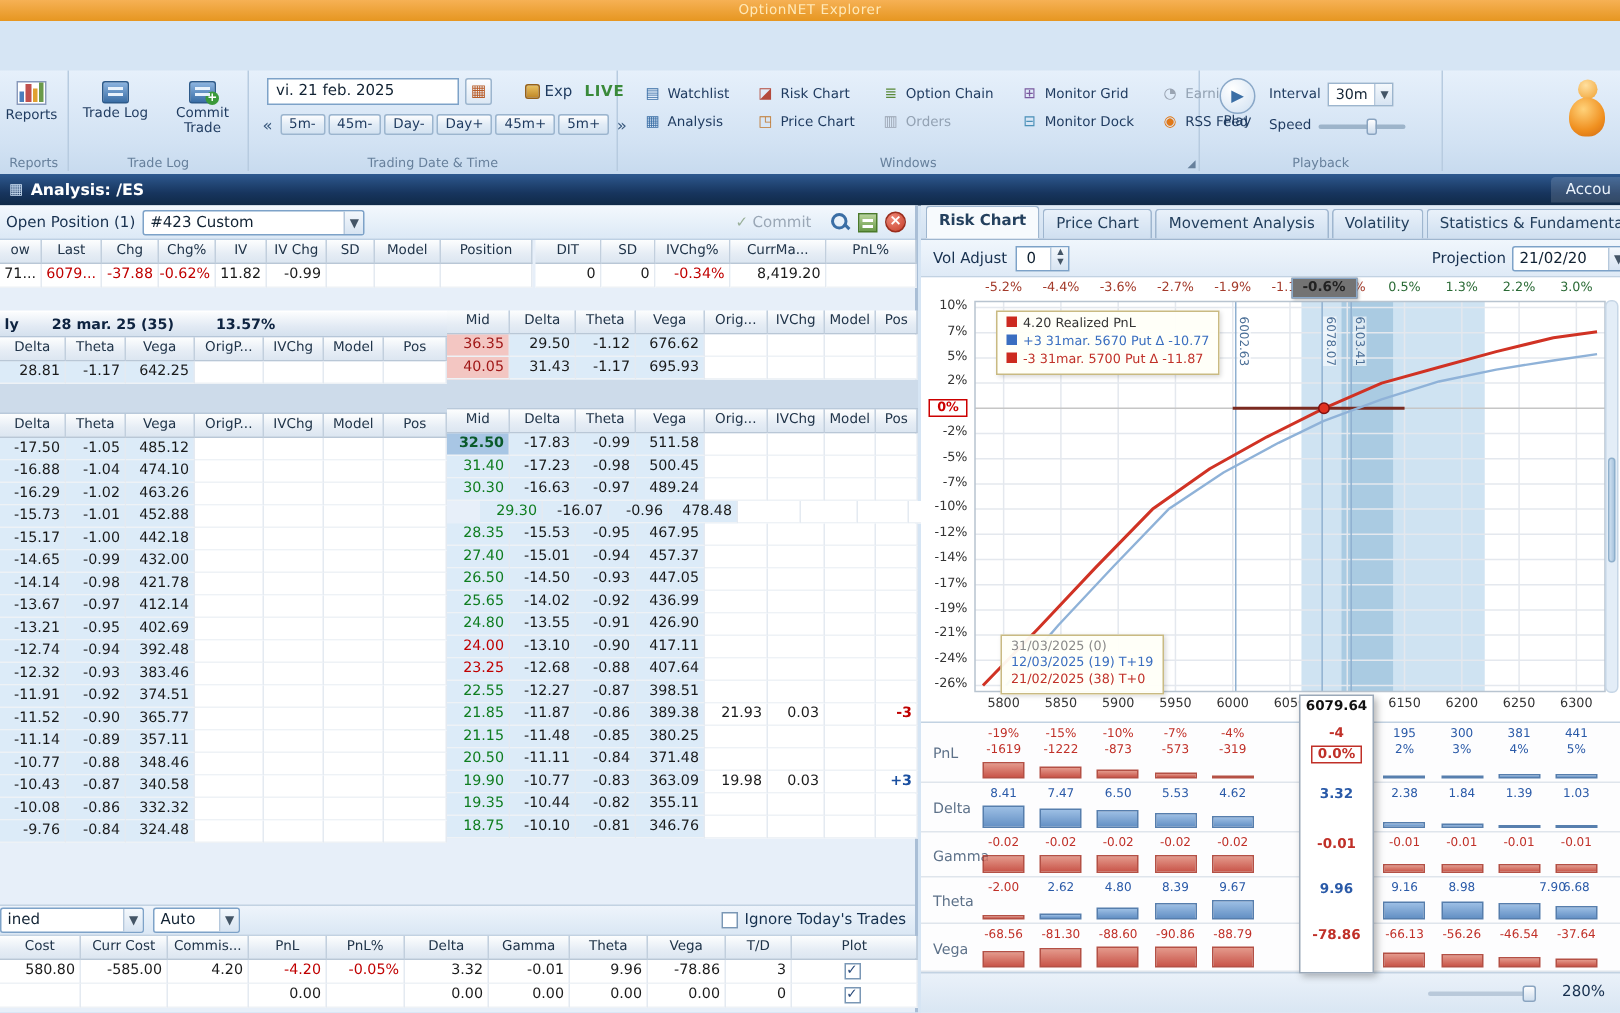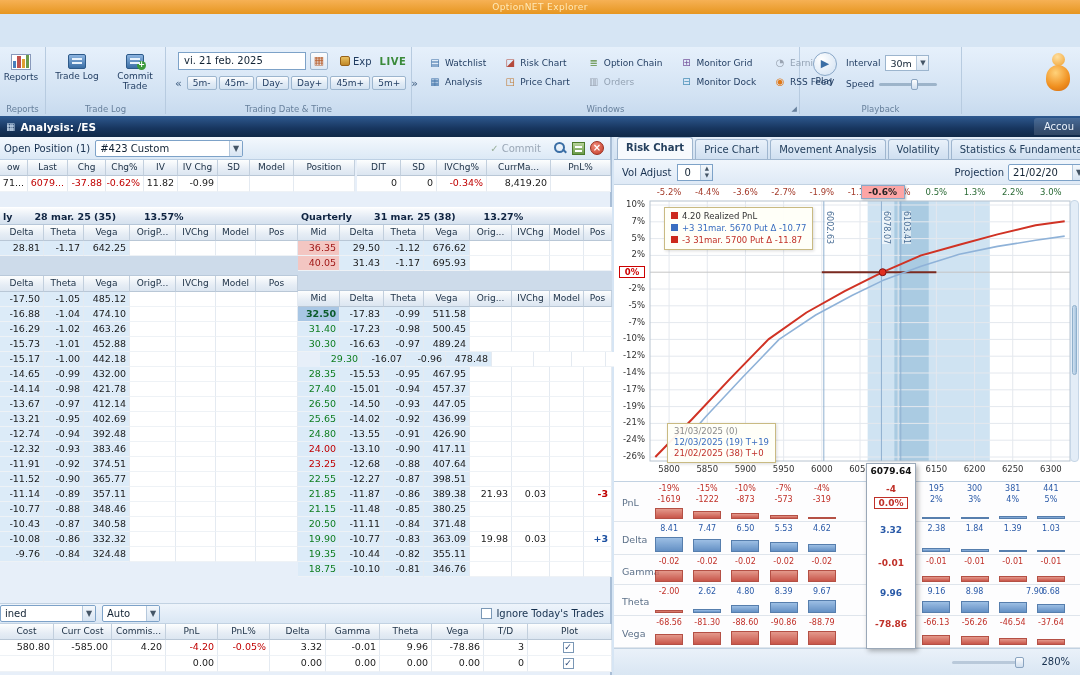--- a/index.html
+++ b/index.html
@@ -18,21 +18,21 @@
 .rg-label{position:absolute;bottom:0;left:0;right:0;text-align:center;font-size:8.5px;color:#67809c;white-space:nowrap;overflow:hidden}
 .bigbtn{position:absolute;top:4px;width:54px;text-align:center;font-size:9px;color:#1e3a5f;padding:1px;border:1px solid transparent;border-radius:3px}
 .ico-report{width:20px;height:16px;margin:1px auto 2px;background:#fff;border:1px solid #8899bb;display:flex;align-items:flex-end;gap:1px;padding:1px}
 .ico-report i{display:block;width:4px}
 .ico-book{width:18px;height:15px;margin:1px auto 2px;border-radius:2px;background:linear-gradient(#8cb4e0,#3a6ea5);border:1px solid #2d5a8a;position:relative}
 .ico-book::after{content:"";position:absolute;left:3px;top:3px;right:3px;height:2px;background:#e8f2fc;box-shadow:0 4px 0 #e8f2fc}
 .ico-plus{position:absolute;right:-3px;bottom:-2px;width:9px;height:9px;border-radius:5px;background:#3a9a3a;color:#fff;font-size:8px;line-height:8px;text-align:center;font-weight:bold}
 #dt-row1{position:absolute;left:12px;top:5px;display:flex;align-items:center;gap:4px}
 #date-input{width:128px;height:18px;background:#fff;border:1px solid #7da2c8;font-size:10px;line-height:16px;padding-left:5px;color:#123;white-space:nowrap}
 .cal-btn{width:18px;height:18px;background:linear-gradient(#fdfdfe,#dce8f4);border:1px solid #9cb5ce;border-radius:2px;text-align:center;line-height:16px;color:#b85c28;font-size:11px}
-.exp{display:flex;align-items:center;gap:3px;color:#1e3a5f;font-size:10px;margin-left:8px}
+.exp{display:flex;align-items:center;gap:3px;color:#1e3a5f;font-size:10px;margin-left:18px}
 .exp .xic{width:10px;height:10px;background:linear-gradient(#e8c060,#c08828);border:1px solid #96611a;border-radius:2px}
 .live{font-weight:bold;color:#3a8a3a;font-size:10px;letter-spacing:.5px;margin-left:4px}
 #dt-row2{position:absolute;left:6px;top:29px;display:flex;align-items:center;gap:2px}
 .navbtn{min-width:30px;padding:1px 5px;font-size:9px;color:#1e3a5f;background:linear-gradient(#fdfdfe,#e2ecf6 50%,#d3e2f1);border:1px solid #9cb5ce;border-radius:2px;text-align:left}
 .chev{font-size:11px;color:#3a5a7e;padding:0 3px}
 #win-grid{display:grid;grid-template-columns:repeat(5,auto);gap:4px 12px;padding:8px 8px 0 14px}
 .witem{display:flex;align-items:center;gap:4px;padding:1px 2px;border:1px solid transparent;border-radius:2px;font-size:9px;color:#1e3a5f;white-space:nowrap}
 .witem .wicon{width:12px;font-size:10px;line-height:11px;text-align:center}
 .witem.dis{color:#93a2b3}
 .dlg{position:absolute;right:2px;bottom:1px;font-size:7px;color:#67809c}
@@ -105,21 +105,21 @@
 .spin .arrows{position:absolute;right:0;top:0;bottom:0;width:12px;border-left:1px solid #b5c8dc;background:linear-gradient(#f4f8fc,#d7e4f2);font-size:5.5px;color:#456;text-align:center;line-height:7px}
 #proj-wrap{margin-left:auto;display:flex;align-items:center;gap:4px;margin-right:-6px}
 #proj-select{width:78px}
 #chartbox{position:absolute;left:0;top:48px;width:466px;height:297px;background:#fff;border-bottom:1px solid #c2d2e2;overflow:hidden}
 .ttick{position:absolute;top:2px;width:38px;text-align:center;font-size:8.5px}
 .ttick.neg{color:#a33a2a}.ttick.pos{color:#2a6a35}
 .ylab{position:absolute;left:0;width:31px;text-align:right;font-size:8.5px;color:#333}
 .ylab.zero{color:#c00;border:1px solid #c00;background:#fff;width:26px;left:5px;text-align:center;font-weight:bold}
 .xlab{position:absolute;top:279px;width:38px;text-align:center;font-size:8.5px;color:#333}
 .vlab{position:absolute;writing-mode:vertical-rl;font-size:8px;color:#4a6e96;background:rgba(255,255,255,.6)}
-.top-hi{position:absolute;top:0;width:44px;height:14px;background:#fca5a5;border:1px solid #8aa8c8;box-shadow:1px 1px 2px rgba(0,0,0,.25);font-size:9px;font-weight:bold;text-align:center;line-height:13px;color:#222;z-index:3}
+.top-hi{position:absolute;top:0;width:44px;height:14px;background:#737373;border:1px solid #8aa8c8;box-shadow:1px 1px 2px rgba(0,0,0,.25);font-size:9px;font-weight:bold;text-align:center;line-height:13px;color:#222;z-index:3}
 .legend-box{position:absolute;background:rgba(255,255,248,.95);border:1px solid #c9ba82;padding:2px 6px 3px;box-shadow:1px 1px 3px rgba(0,0,0,.15);z-index:2}
 .legend-line{font-size:8.5px;line-height:12px;white-space:nowrap}
 .legend-line .sw{display:inline-block;width:7px;height:7px;margin-right:4px}
 .dates-box{position:absolute;background:rgba(255,255,248,.95);border:1px solid #c9ba82;padding:2px 6px 3px;box-shadow:1px 1px 3px rgba(0,0,0,.15);z-index:2}
 .date-line{font-size:8.5px;line-height:11px;white-space:nowrap}
 #greeks{position:absolute;left:0;top:345px;width:466px;height:166px;background:#fdfdfe}
 .g-row{position:relative;border-bottom:1px solid #dfe5ec;overflow:hidden}
 .g-label{position:absolute;left:8px;top:38%;font-size:9.5px;color:#5d7189}
 .gval{position:absolute;width:40px;text-align:center;font-size:8px}
 .gval.neg{color:#c03028}.gval.pos{color:#2a5aa8}
@@ -532,25 +532,20 @@
             <div class="dcell blue">324.48</div>
             <div class="dcell"></div>
             <div class="dcell"></div>
             <div class="dcell"></div>
             <div class="dcell"></div>
           </div>
         </div>
     </div>
 
     <div id="chainR">
-      <div class="sec-hdr">
-        <span class="sec-pre">Quarterly</span>
-        <span class="sec-date">31 mar. 25 (38)</span>
-        <span class="sec-iv">13.27%</span>
-      </div>
       <div id="chainR-body">
           <div class="grow" style="grid-template-columns: 42px 44px 40px 46px 42px 38px 34px 28px;">
             <div class="hcell">Mid</div>
             <div class="hcell">Delta</div>
             <div class="hcell">Theta</div>
             <div class="hcell">Vega</div>
             <div class="hcell">Orig...</div>
             <div class="hcell">IVChg</div>
             <div class="hcell">Model</div>
             <div class="hcell">Pos</div>

